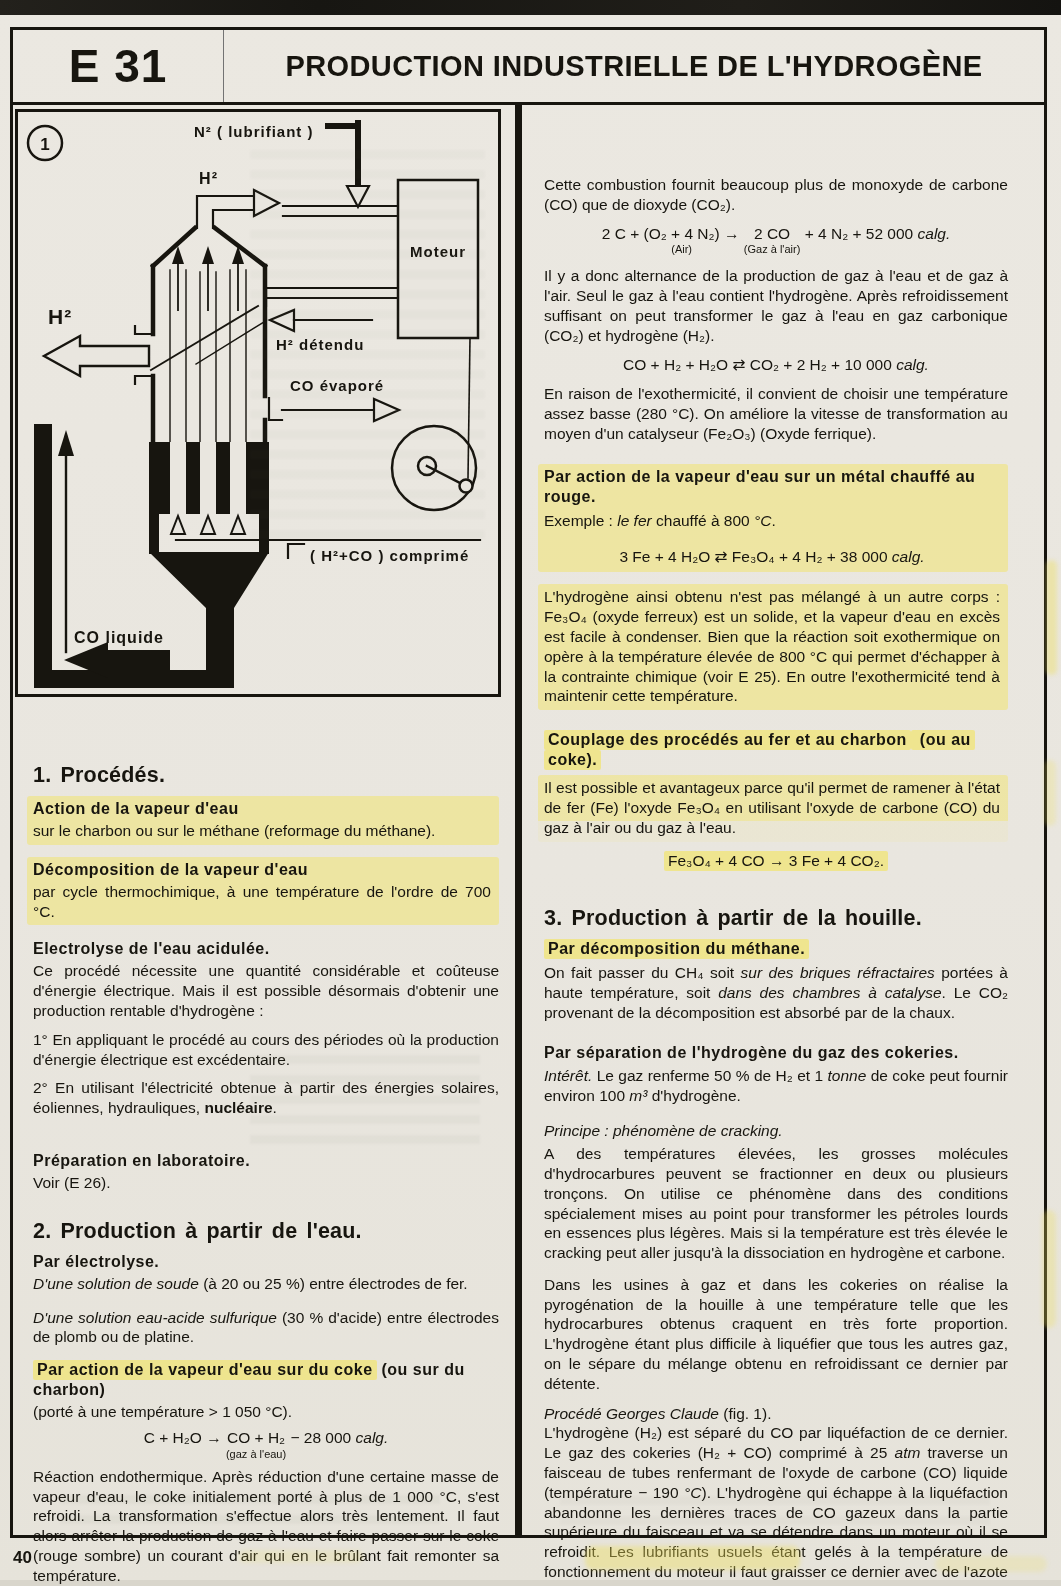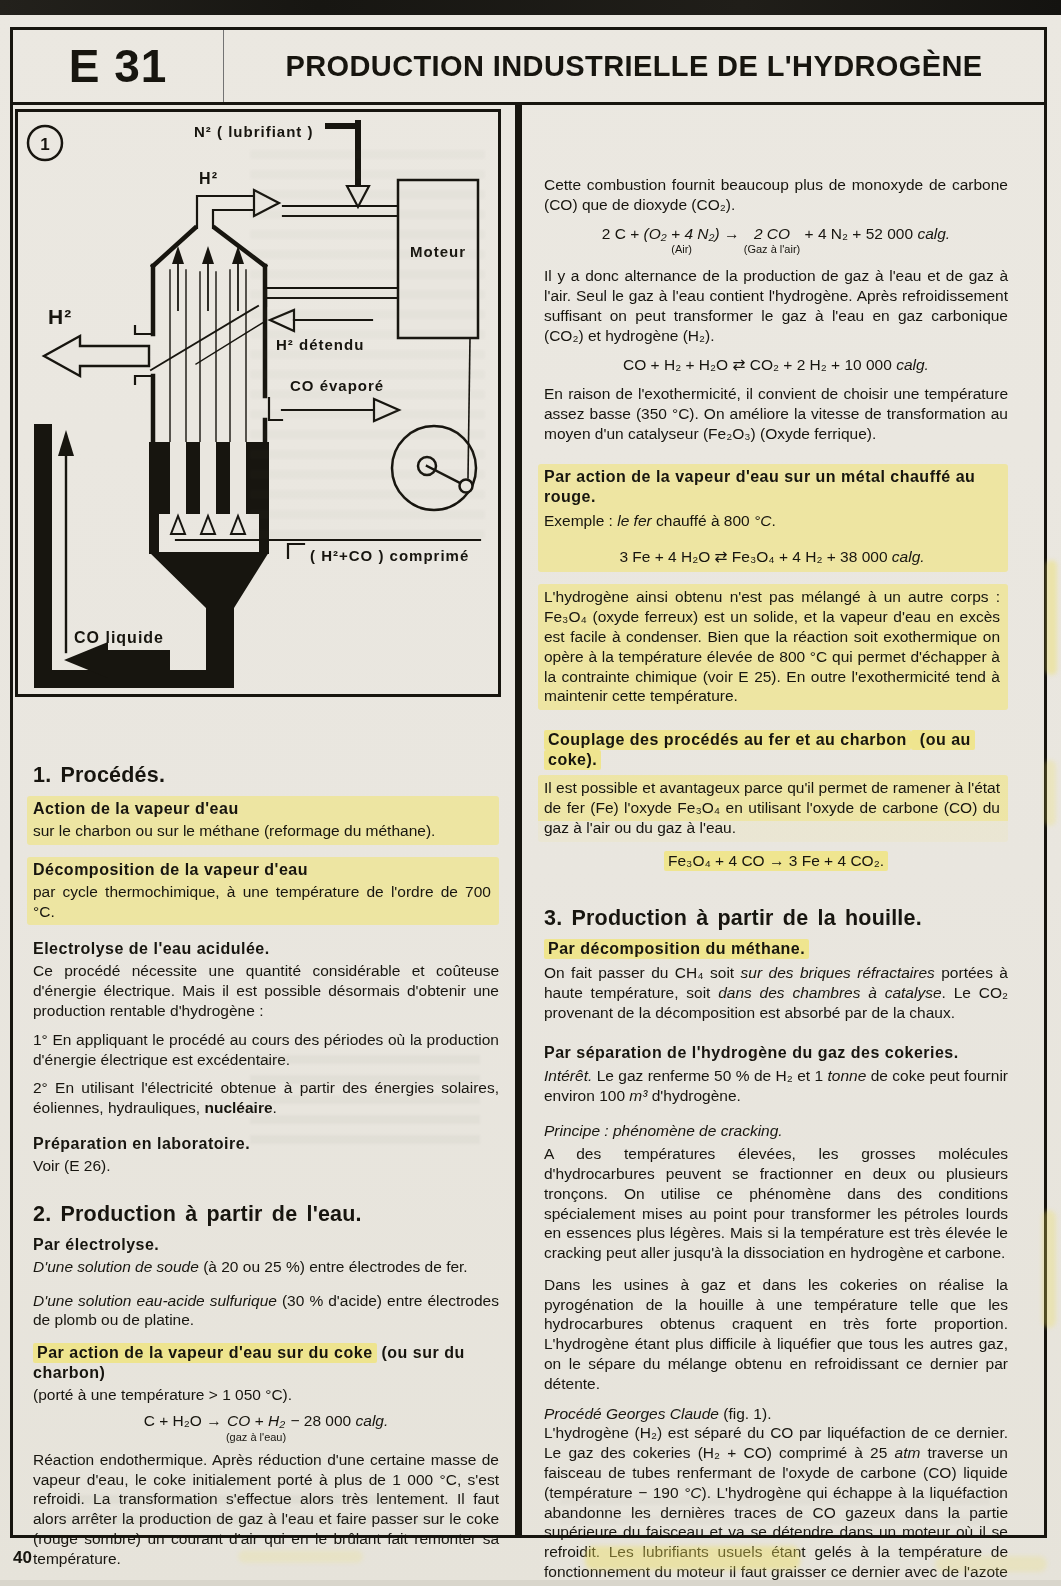--- a/index.html
+++ b/index.html
@@ -43,21 +43,21 @@
   h4 { font-size:15.5px; font-weight:normal; line-height:19.8px; }
   .eq { text-align:center; margin:8px 0 10px; }
   .it { font-style:italic; }
   .bd { font-weight:bold; }
   .hl { background:rgba(242,228,105,.68); box-decoration-break:clone; -webkit-box-decoration-break:clone;
         padding:1px 4px 2px; border-radius:2px; }
   .hlb { background:rgba(242,228,105,.52); border-radius:3px; }
   .hlb2 { background:linear-gradient(180deg,rgba(242,228,105,.48) 0 68%,rgba(242,228,105,.10) 68%); border-radius:3px; }
   .padblock { padding:3px 8px 4px 6px; margin-left:-6px; }
   .eqg { display:inline-block; text-align:center; vertical-align:top; }
-  .eqm { display:block;font-style:italic; }
+  .eqm { display:block; }
   .eqs { display:block; font-size:11px; line-height:13px; }
 
   .pagenum { position:absolute; left:13px; top:1548px; font-size:17px; font-weight:bold; }
 
   .smudge { position:absolute; background:rgba(238,222,90,.40); filter:blur(2px); border-radius:8px; }
   .ghost { position:absolute; opacity:.55; filter:blur(1.2px);
     background:repeating-linear-gradient(180deg, rgba(115,120,104,.10) 0 9px, rgba(0,0,0,0) 9px 20px); }
 </style>
 </head>
 <body>
@@ -173,21 +173,21 @@
         <div class="hlb padblock" style="margin-top:12px">
           <h3>Décomposition de la vapeur d'eau</h3>
           <p style="margin:0">par cycle thermochimique, à une température de l'ordre de 700 °C.</p>
         </div>
 
         <h3 style="margin-top:14px">Electrolyse de l'eau acidulée.</h3>
         <p>Ce procédé nécessite une quantité considérable et coûteuse d'énergie électrique. Mais il est possible désormais d'obtenir une production rentable d'hydrogène :</p>
         <p>1°  En appliquant le procédé au cours des périodes où la production d'énergie électrique est excédentaire.</p>
         <p><span>2°  En utilisant l'électricité obtenue à partir des énergies solaires, éoliennes, hydrauliques, </span><span class="bd">nucléaire</span><span>.</span></p>
 
-        <h3 style="margin-top:16px">Préparation en laboratoire.</h3>
+        <h3 style="margin-top:33px">Préparation en laboratoire.</h3>
         <p>Voir (E 26).</p>
 
         <h2 style="margin-top:26px">2. Production à partir de l'eau.</h2>
         <h3>Par électrolyse.</h3>
         <p style="margin-bottom:14px"><span class="it">D'une solution de soude</span><span> (à 20 ou 25 %) entre électrodes de fer.</span></p>
         <p style="margin-bottom:6px"><span class="it">D'une solution eau-acide sulfurique</span><span> (30 % d'acide) entre électrodes de plomb ou de platine.</span></p>
 
         <h3 style="margin-top:13px"><span class="bd hl">Par action de la vapeur d'eau sur du coke</span><span> (ou sur du charbon)</span></h3>
         <p style="margin-bottom:4px">(porté à une température &gt; 1 050 °C).</p>
         <div class="eq" style="margin:6px 0 6px"><span>C + H₂O → </span><span class="eqg"><span class="eqm">CO + H₂</span><span class="eqs">(gaz à l'eau)</span></span><span> − 28 000 </span><span class="it">calg.</span></div>
@@ -195,21 +195,21 @@
       </div>
     </div>
 
     <div class="vdivider"></div>
 
     <div class="colR">
       <p>Cette combustion fournit beaucoup plus de monoxyde de carbone (CO) que de dioxyde (CO₂).</p>
       <div class="eq"><span>2 C + </span><span class="eqg"><span class="eqm">(O₂ + 4 N₂)</span><span class="eqs">(Air)</span></span><span> → </span><span class="eqg"><span class="eqm">2 CO</span><span class="eqs">(Gaz à l'air)</span></span><span> + 4 N₂ + 52 000 </span><span class="it">calg.</span></div>
       <p>Il y a donc alternance de la production de gaz à l'eau et de gaz à l'air. Seul le gaz à l'eau contient l'hydrogène. Après refroidissement suffisant on peut transformer le gaz à l'eau en gaz carbonique (CO₂) et hydrogène (H₂).</p>
       <div class="eq"><span>CO + H₂ + H₂O ⇄ CO₂ + 2 H₂ + 10 000 </span><span class="it">calg.</span></div>
-      <p>En raison de l'exothermicité, il convient de choisir une température assez basse (350 °C). On améliore la vitesse de transformation au moyen d'un catalyseur (Fe₂O₃) (Oxyde ferrique).</p>
+      <p>En raison de l'exothermicité, il convient de choisir une température assez basse (280 °C). On améliore la vitesse de transformation au moyen d'un catalyseur (Fe₂O₃) (Oxyde ferrique).</p>
 
       <div class="hlb padblock" style="margin-top:20px">
         <h3>Par action de la vapeur d'eau sur un métal chauffé au rouge.</h3>
         <p style="margin:4px 0 0"><span>Exemple : </span><span class="it">le fer</span><span> chauffé à 800 </span><span class="it">°C</span><span>.</span></p>
         <div class="eq" style="margin:16px 0 2px"><span>3 Fe + 4 H₂O ⇄ Fe₃O₄ + 4 H₂ + 38 000 </span><span class="it">calg.</span></div>
       </div>
 
       <p class="hlb padblock" style="margin-top:12px">L'hydrogène ainsi obtenu n'est pas mélangé à un autre corps : Fe₃O₄ (oxyde ferreux) est un solide, et la vapeur d'eau en excès est facile à condenser. Bien que la réaction soit exothermique on opère à la température élevée de 800 °C qui permet d'échapper à la contrainte chimique (voir E 25). En outre l'exothermicité tend à maintenir cette température.</p>
 
       <h3 style="margin-top:20px"><span class="bd hl">Couplage des procédés au fer et au charbon</span><span class="hl"> (ou au coke).</span></h3>

